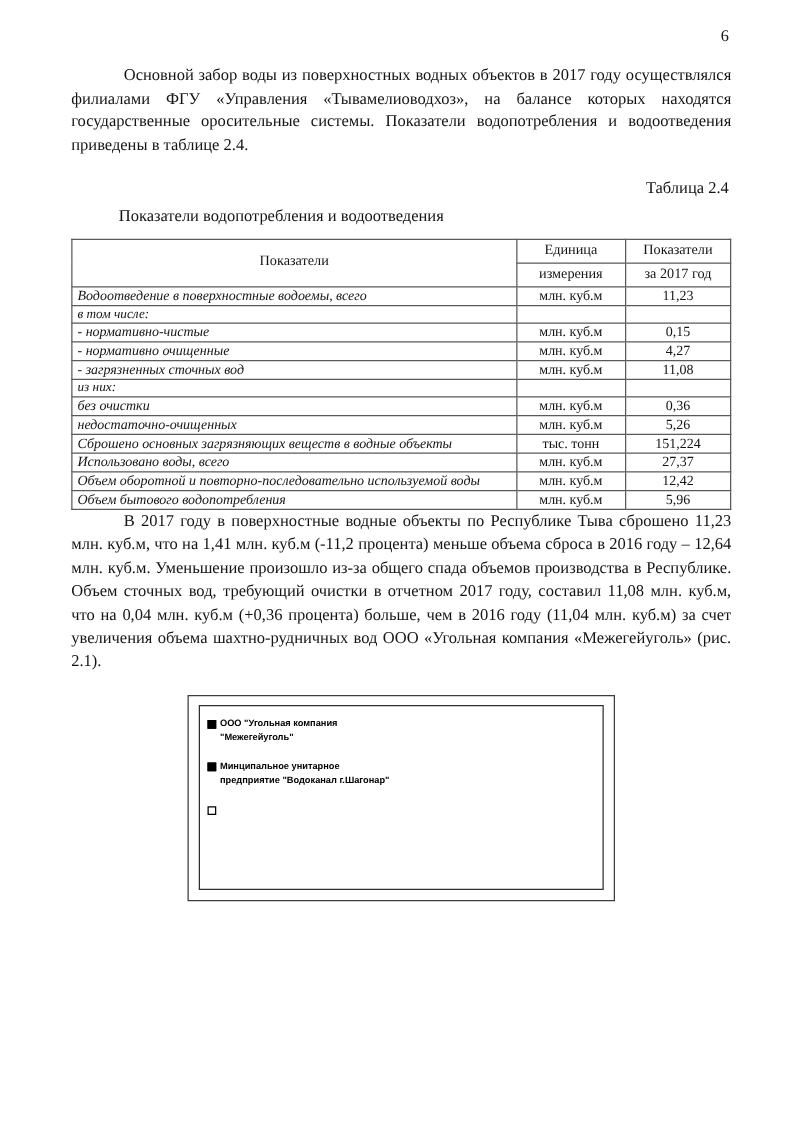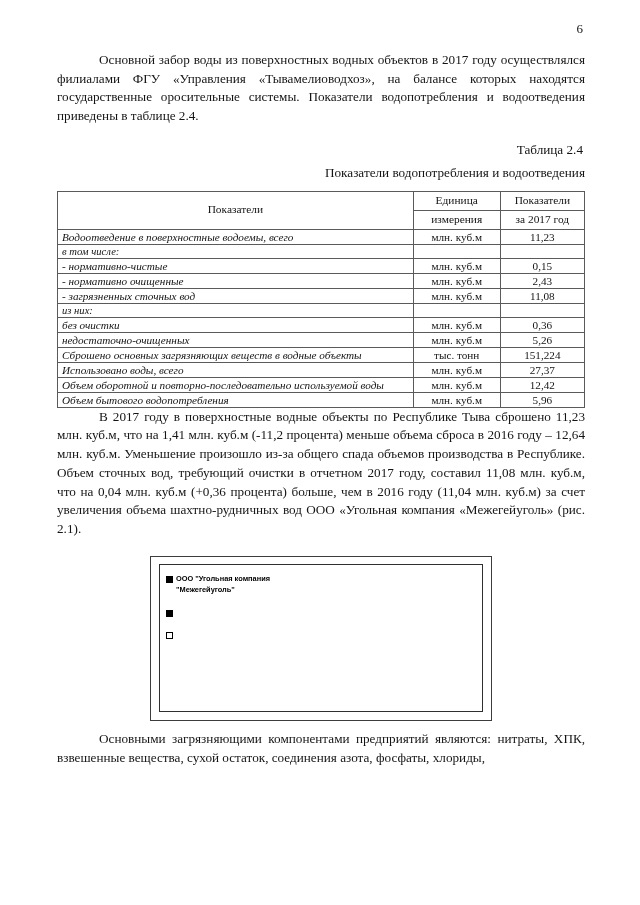--- a/index.html
+++ b/index.html
@@ -36,21 +36,21 @@
     text-indent: 42px;
     hyphens: manual;
   }
   .table-label {
     font-size: 13.2px;
     text-align: right;
     margin: 16px 2px 7px 0;
   }
   .table-title {
     font-size: 13.2px;
-    text-align: right;
+    text-align: left;
     margin: 0 0 10px 38px;
   }
   table.data {
     width: 100%;
     border-collapse: collapse;
     font-size: 11.2px;
     table-layout: fixed;
   }
   table.data th,
   table.data td {
@@ -237,21 +237,21 @@
           <td class="value"></td>
         </tr>
         <tr>
           <td class="label">- нормативно-чистые</td>
           <td class="unit">млн. куб.м</td>
           <td class="value">0,15</td>
         </tr>
         <tr>
           <td class="label">- нормативно очищенные</td>
           <td class="unit">млн. куб.м</td>
-          <td class="value">2,43</td>
+          <td class="value">4,27</td>
         </tr>
         <tr>
           <td class="label">- загрязненных сточных вод</td>
           <td class="unit">млн. куб.м</td>
           <td class="value">11,08</td>
         </tr>
         <tr class="sub">
           <td class="label">из них:</td>
           <td class="unit"></td>
           <td class="value"></td>
@@ -295,27 +295,27 @@
     <div class="figure-box">
 
 
       <div class="legend-box" id="legend-box">
           <div class="legend-item">
             <span class="swatch filled"></span>
             <span class="legend-text"><span>ООО "Угольная компания</span><br><span>"Межегейуголь"</span></span>
           </div>
           <div class="legend-item">
             <span class="swatch filled"></span>
+            <span class="legend-text"><span>Минципальное унитарное</span><br><span>предприятие "Водоканал г.Шагонар"</span></span>
           </div>
           <div class="legend-item">
             <span class="swatch empty"></span>
           </div>
         </div>
 
     </div>
   </div>
 
   <div class="fig-caption">
   </div>
 
-  <p class="body-text after-table">Основными загрязняющими компонентами предприятий являются: нитраты, ХПК, взвешенные вещества, сухой остаток, соединения азота, фосфаты, хлориды,</p>
 
 </div>
 
 </body></html>

